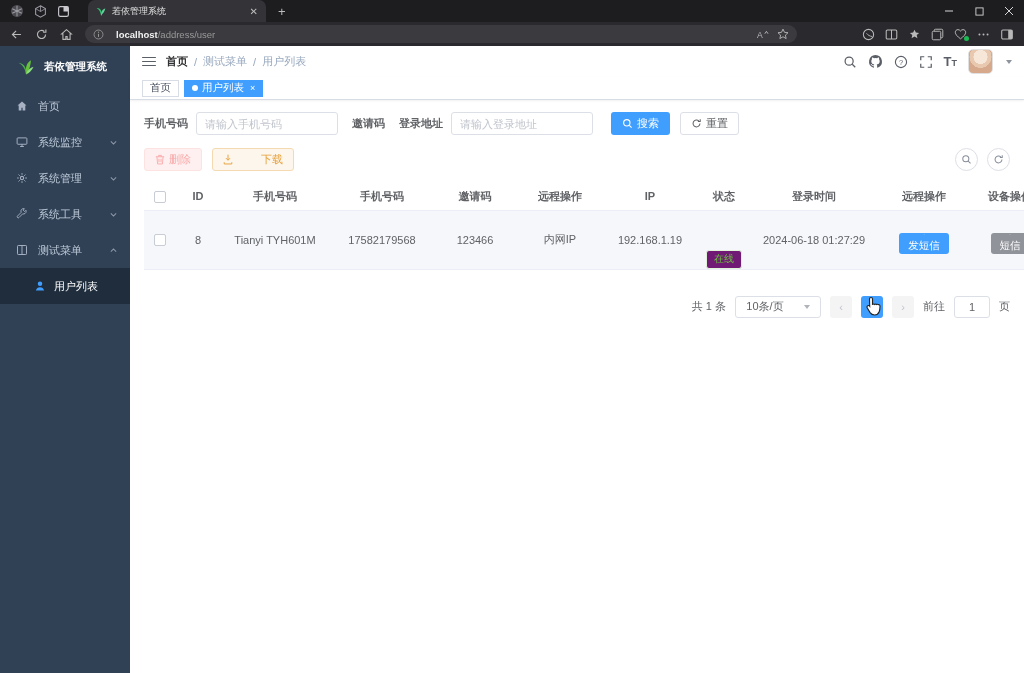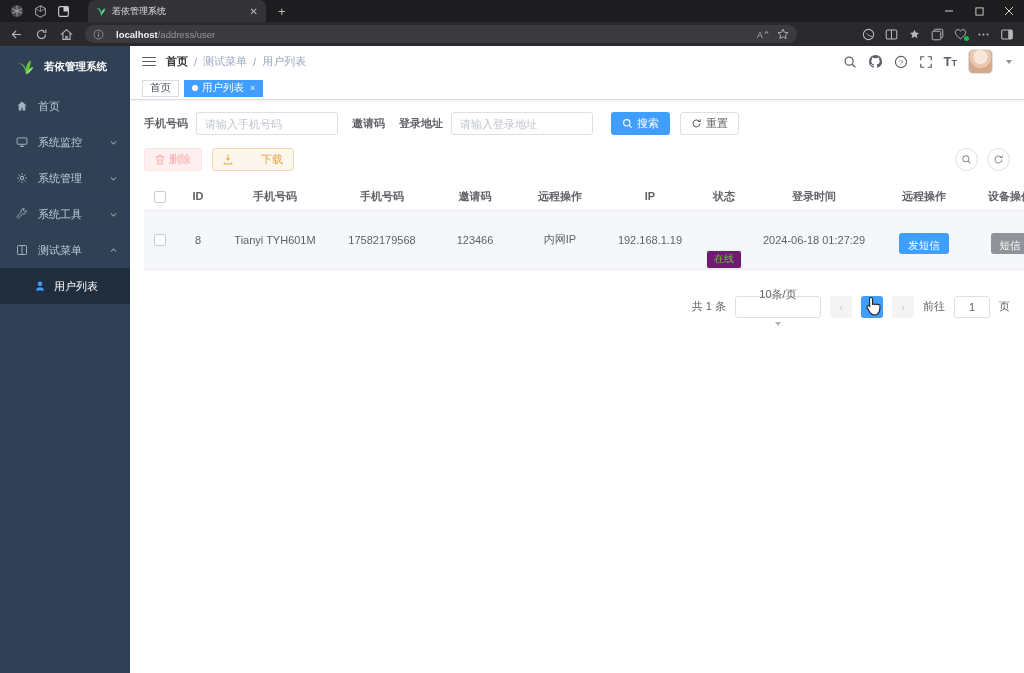--- a/index.html
+++ b/index.html
@@ -88,21 +88,21 @@
   th, td { font-size:11px; text-align:center; overflow:hidden; white-space:nowrap; }
   thead th { color:#606266; font-weight:bold; height:27px; border-bottom:1px solid #ebeef5; background:#fff; }
   tbody td { color:#606266; height:30px; border-bottom:1px solid #ebeef5; background:#f5f7fa; }
   .chk { width:12px; height:12px; border:1px solid #c8ccd4; border-radius:2px; background:#fff; display:inline-block; vertical-align:middle; }
   .badge-success { display:inline-block; background:#701a75; border:1px solid #e1f3d8; color:#67c23a; border-radius:3px; font-size:10px; padding:1.5px 7px;margin-top:39px; }
   .btn-mini { height:21px; font-size:10.5px; padding:0 8px; border-radius:3px;flex-direction:column; }
   .btn-info { background:#909399; color:#fff; }
 
   
   .pager { margin-top:26px; display:flex; align-items:center; justify-content:flex-end; gap:9px; font-size:11px; color:#606266; }
-  .pg-select { width:86px; height:22px; border:1px solid #dcdfe6; border-radius:3px; display:flex; align-items:center; justify-content:center; gap:20px; color:#606266; background:#fff; cursor:pointer;flex-direction:column; }
+  .pg-select { width:86px; height:22px; border:1px solid #dcdfe6; border-radius:3px; display:flex; align-items:center; justify-content:center; gap:20px; color:#606266; background:#fff; cursor:pointer; }
   .pg-chev { width:0; height:0; border-left:3.5px solid transparent; border-right:3.5px solid transparent; border-top:4px solid #b0b3ba; }
   .pg-btn { width:22px; height:22px; display:flex; align-items:center; justify-content:center; border-radius:3px; background:#f4f4f5; color:#c0c4cc; font-size:11px; }
   .pg-page { width:22px; height:22px; display:flex; align-items:center; justify-content:center; border-radius:3px; background:#409eff; color:#fff; font-weight:bold; cursor:pointer; }
   .pg-input { width:36px; height:22px; border:1px solid #dcdfe6; border-radius:3px; text-align:center; font-size:11px; color:#606266; outline:none; font-family:inherit; }
 
   .cursor-hand { position:absolute; left:735px; top:196px; pointer-events:none; }
 </style>
 </head>
 <body>
 

